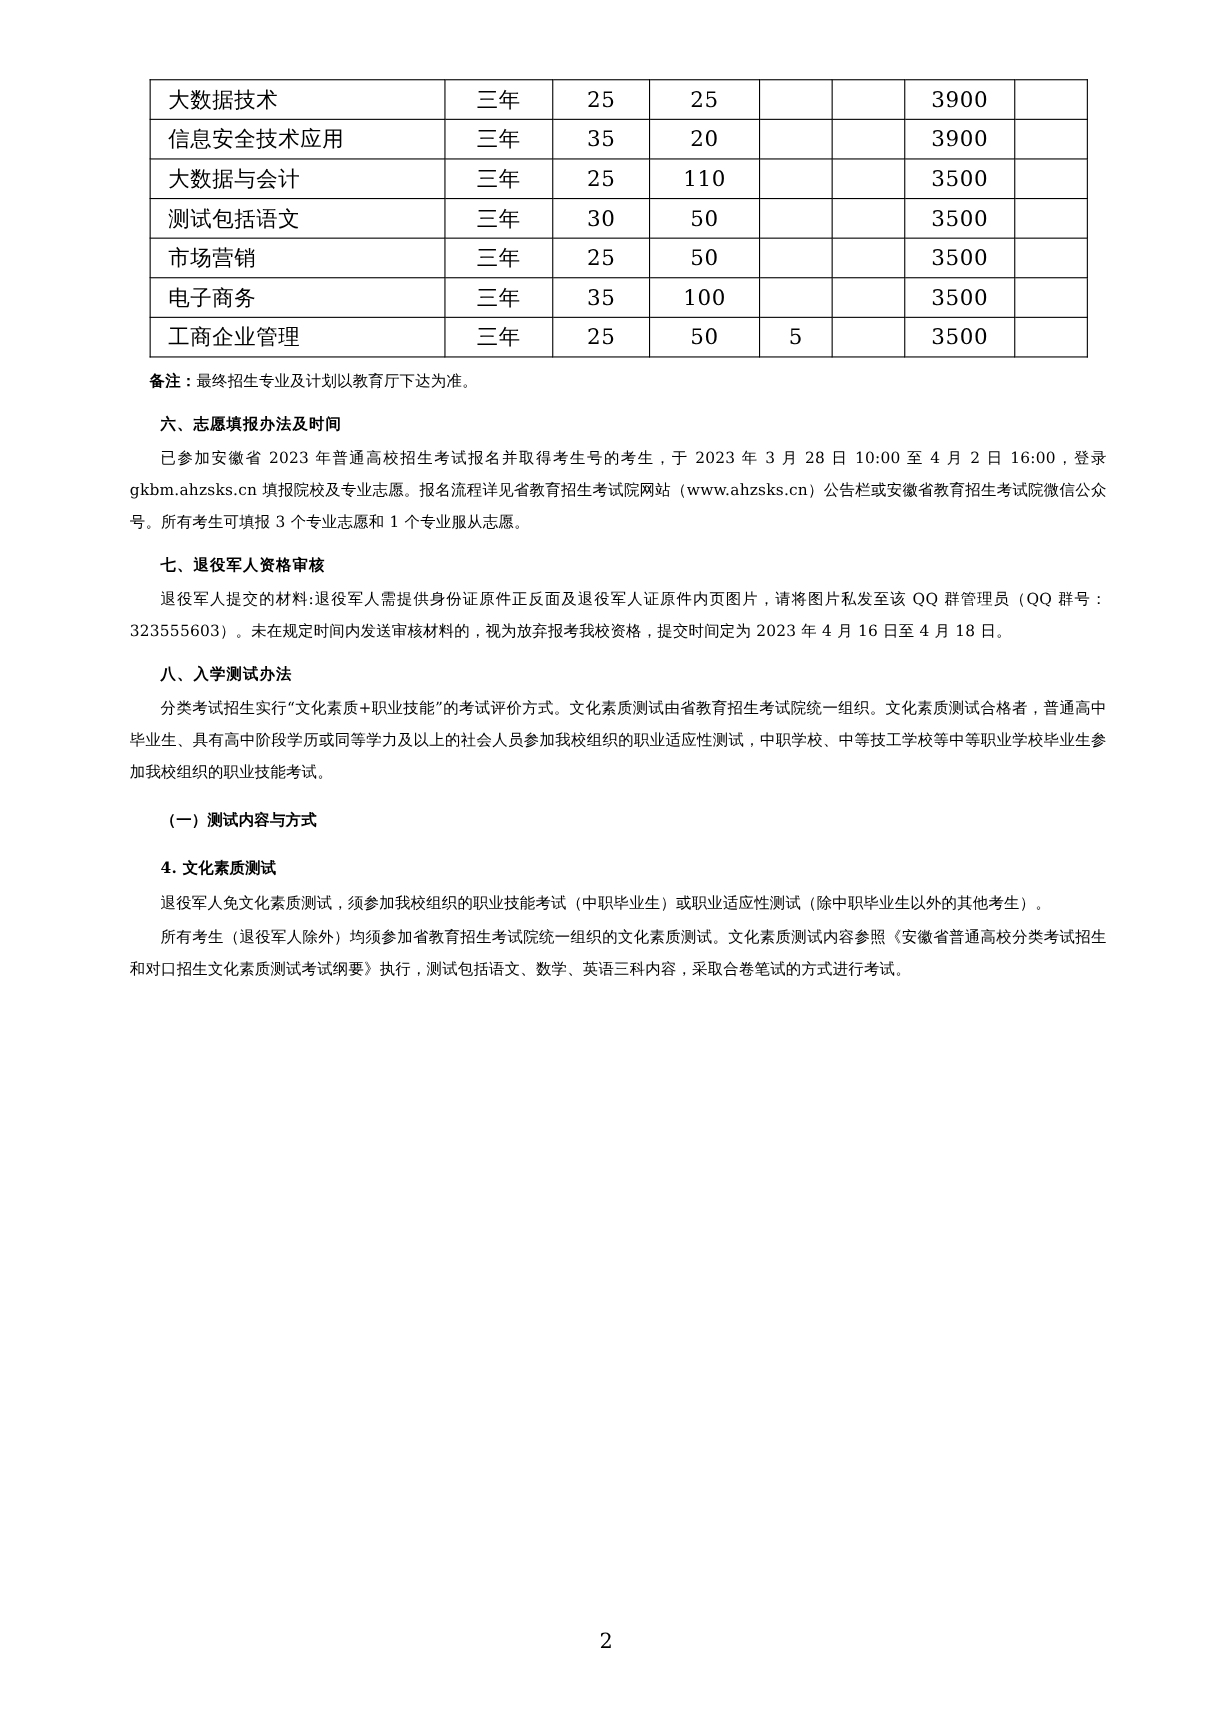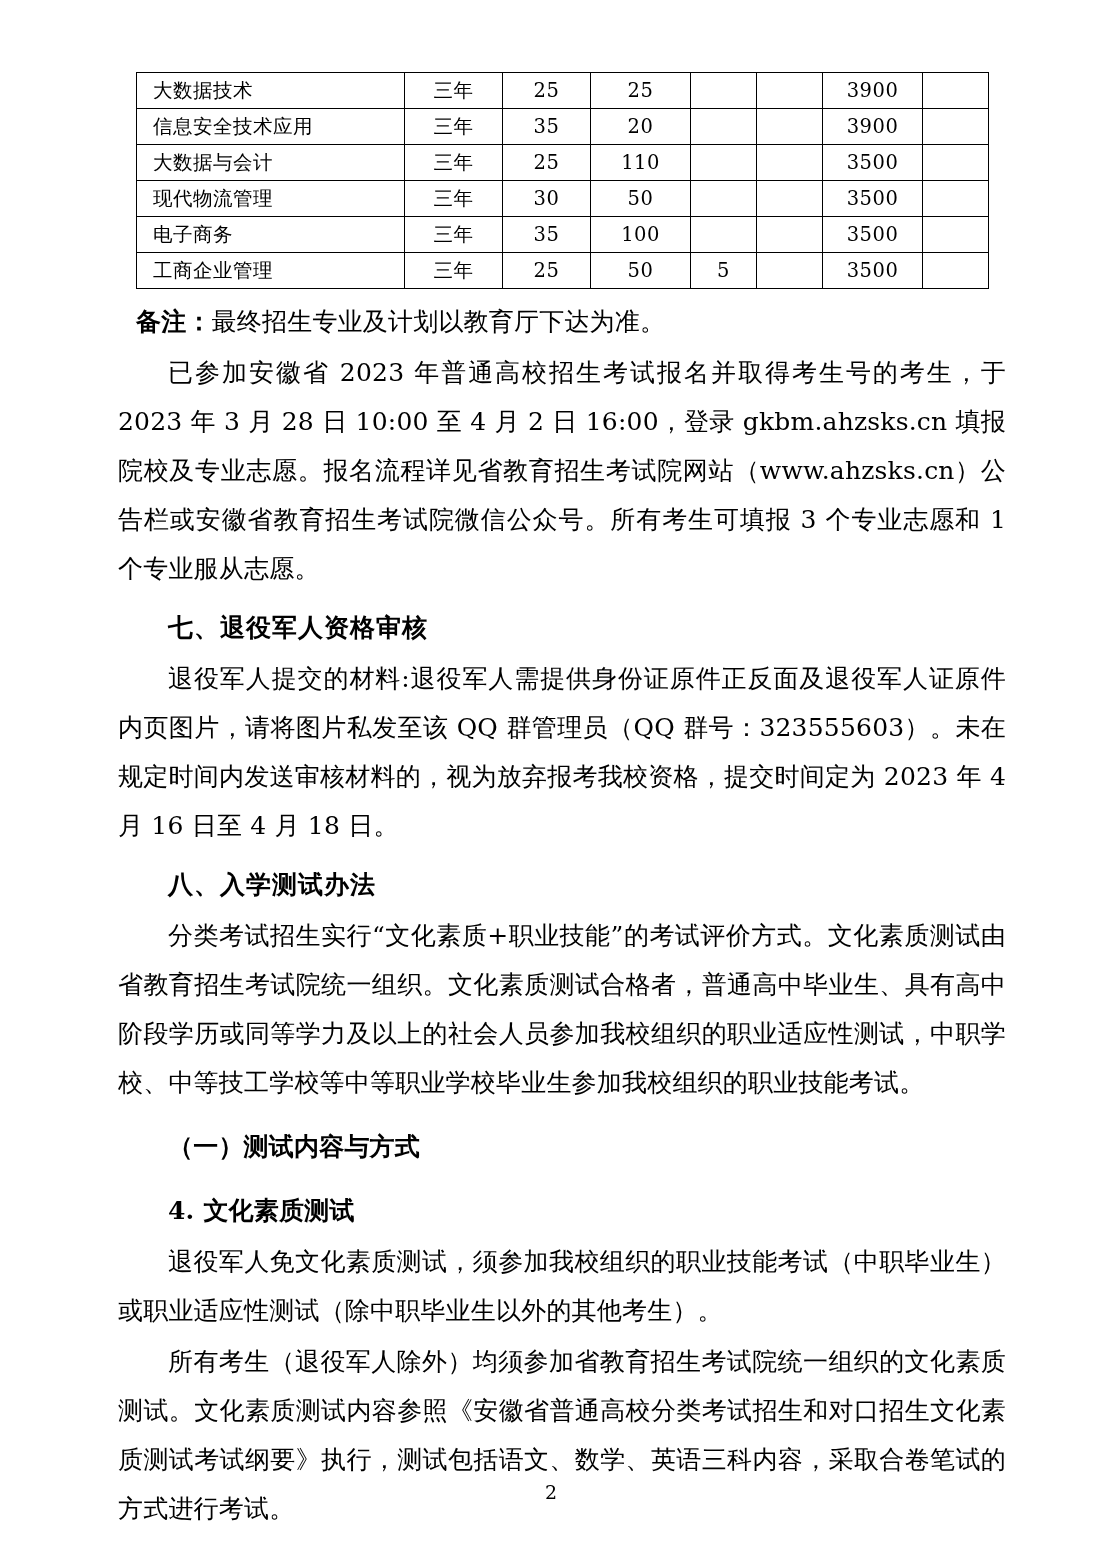--- a/index.html
+++ b/index.html
@@ -49,22 +49,22 @@
   col.c-n1     { width: 88px; }
   col.c-n2     { width: 100px; }
   col.c-n3     { width: 66px; }
   col.c-n4     { width: 66px; }
   col.c-fee    { width: 100px; }
   col.c-last   { width: 66px; }
 
   
   p {
     margin: 0;
-    font-size: 25px;
-    line-height: 49px;
+    font-size: 14px;
+    line-height: 29px;
     text-align: justify;
     text-justify: inter-ideograph;
     letter-spacing: 0.2px;
   }
   .note {
     margin-top: 8px;
     margin-left: 18px;
   }
   .note b { font-weight: bold; }
   .heading {
@@ -133,30 +133,40 @@
         <td class="major">大数据与会计</td>
         <td>三年</td>
         <td>25</td>
         <td>110</td>
         <td></td>
         <td></td>
         <td>3500</td>
         <td></td>
       </tr>
       <tr>
-        <td class="major">现代物流管理</td>
+        <td class="major">测试包括语文</td>
         <td>三年</td>
         <td>30</td>
         <td>50</td>
         <td></td>
         <td></td>
         <td>3500</td>
         <td></td>
       </tr>
       <tr>
+        <td class="major">市场营销</td>
+        <td>三年</td>
+        <td>25</td>
+        <td>50</td>
+        <td></td>
+        <td></td>
+        <td>3500</td>
+        <td></td>
+      </tr>
+      <tr>
         <td class="major">电子商务</td>
         <td>三年</td>
         <td>35</td>
         <td>100</td>
         <td></td>
         <td></td>
         <td>3500</td>
         <td></td>
       </tr>
       <tr>
@@ -167,20 +177,21 @@
         <td>5</td>
         <td></td>
         <td>3500</td>
         <td></td>
       </tr>
     </tbody>
   </table>
 
   <p class="note"><b>备注：</b><span>最终招生专业及计划以教育厅下达为准。</span></p>
 
+  <p class="heading">六、志愿填报办法及时间</p>
   <p class="body-par">已参加安徽省 2023 年普通高校招生考试报名并取得考生号的考生，于 2023 年 3 月 28 日 10:00 至 4 月 2 日 16:00，登录 gkbm.ahzsks.cn 填报院校及专业志愿。报名流程详见省教育招生考试院网站（www.ahzsks.cn）公告栏或安徽省教育招生考试院微信公众号。所有考生可填报 3 个专业志愿和 1 个专业服从志愿。</p>
 
   <p class="heading">七、退役军人资格审核</p>
   <p class="body-par">退役军人提交的材料:退役军人需提供身份证原件正反面及退役军人证原件内页图片，请将图片私发至该 QQ 群管理员（QQ 群号：323555603）。未在规定时间内发送审核材料的，视为放弃报考我校资格，提交时间定为 2023 年 4 月 16 日至 4 月 18 日。</p>
 
   <p class="heading">八、入学测试办法</p>
   <p class="body-par">分类考试招生实行“文化素质+职业技能”的考试评价方式。文化素质测试由省教育招生考试院统一组织。文化素质测试合格者，普通高中毕业生、具有高中阶段学历或同等学力及以上的社会人员参加我校组织的职业适应性测试，中职学校、中等技工学校等中等职业学校毕业生参加我校组织的职业技能考试。</p>
 
   <p class="subheading">（一）测试内容与方式</p>
   <p class="subheading">4. 文化素质测试</p>

